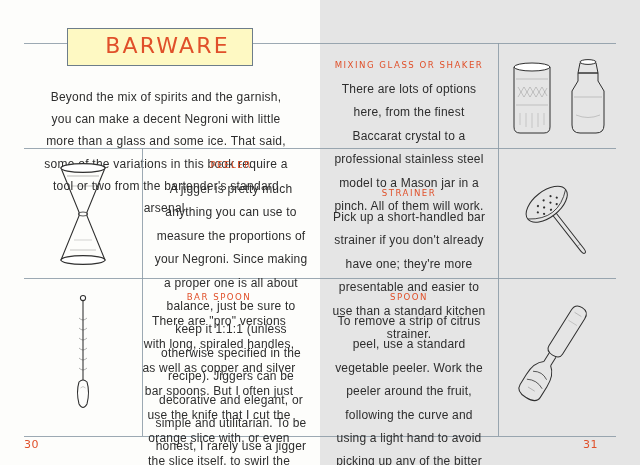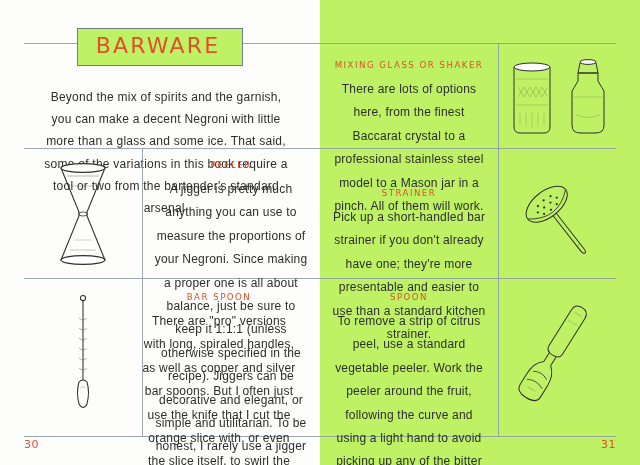--- a/index.html
+++ b/index.html
@@ -20,21 +20,21 @@
     background: #fdfdfb;
     display: flex;
   }
   .page {
     position: relative;
     width: 320px;
     height: 465px;
     box-sizing: border-box;
   }
   .page-left { background: #fdfdfb; }
-  .page-right { background: #bef264; }
+  .page-right { background: #e5e5e5; }
 
   
   .rule-h {
     position: absolute;
     height: 1px;
     background: #8b9aa6;
     opacity: .85;
   }
   .rule-v {
     position: absolute;
@@ -46,22 +46,22 @@
   
   .title-wrap {
     position: absolute;
     left: 0; right: 0;
     top: 28px;
     display: flex;
     justify-content: center;
   }
   .title-box {
     border: 1.5px solid #6d7d8a;
-    background: #bef264;
-    padding: 6px 22px 8px 18px;
+    background: #fef9c3;
+    padding: 6px 22px 8px 37px;
     color: #e0502a;
     font-size: 22px;
     letter-spacing: 2.2px;
     font-family: "DejaVu Sans", sans-serif;
     font-weight: 400;
     line-height: 1;
   }
 
   .intro {
     position: absolute;
@@ -106,21 +106,21 @@
 
   .folio {
     position: absolute;
     bottom: 14px;
     color: #e0502a;
     font-size: 11px;
     font-family: "DejaVu Sans", sans-serif;
     letter-spacing: .5px;
   }
   .folio-left { left: 24px; }
-  .folio-right { right: 24px; }
+  .folio-right { right: 42px; }
 
   svg { display: block; }
 </style>
 </head>
 <body>
 
 <div class="spread">
 
   <div class="page page-left">
 

